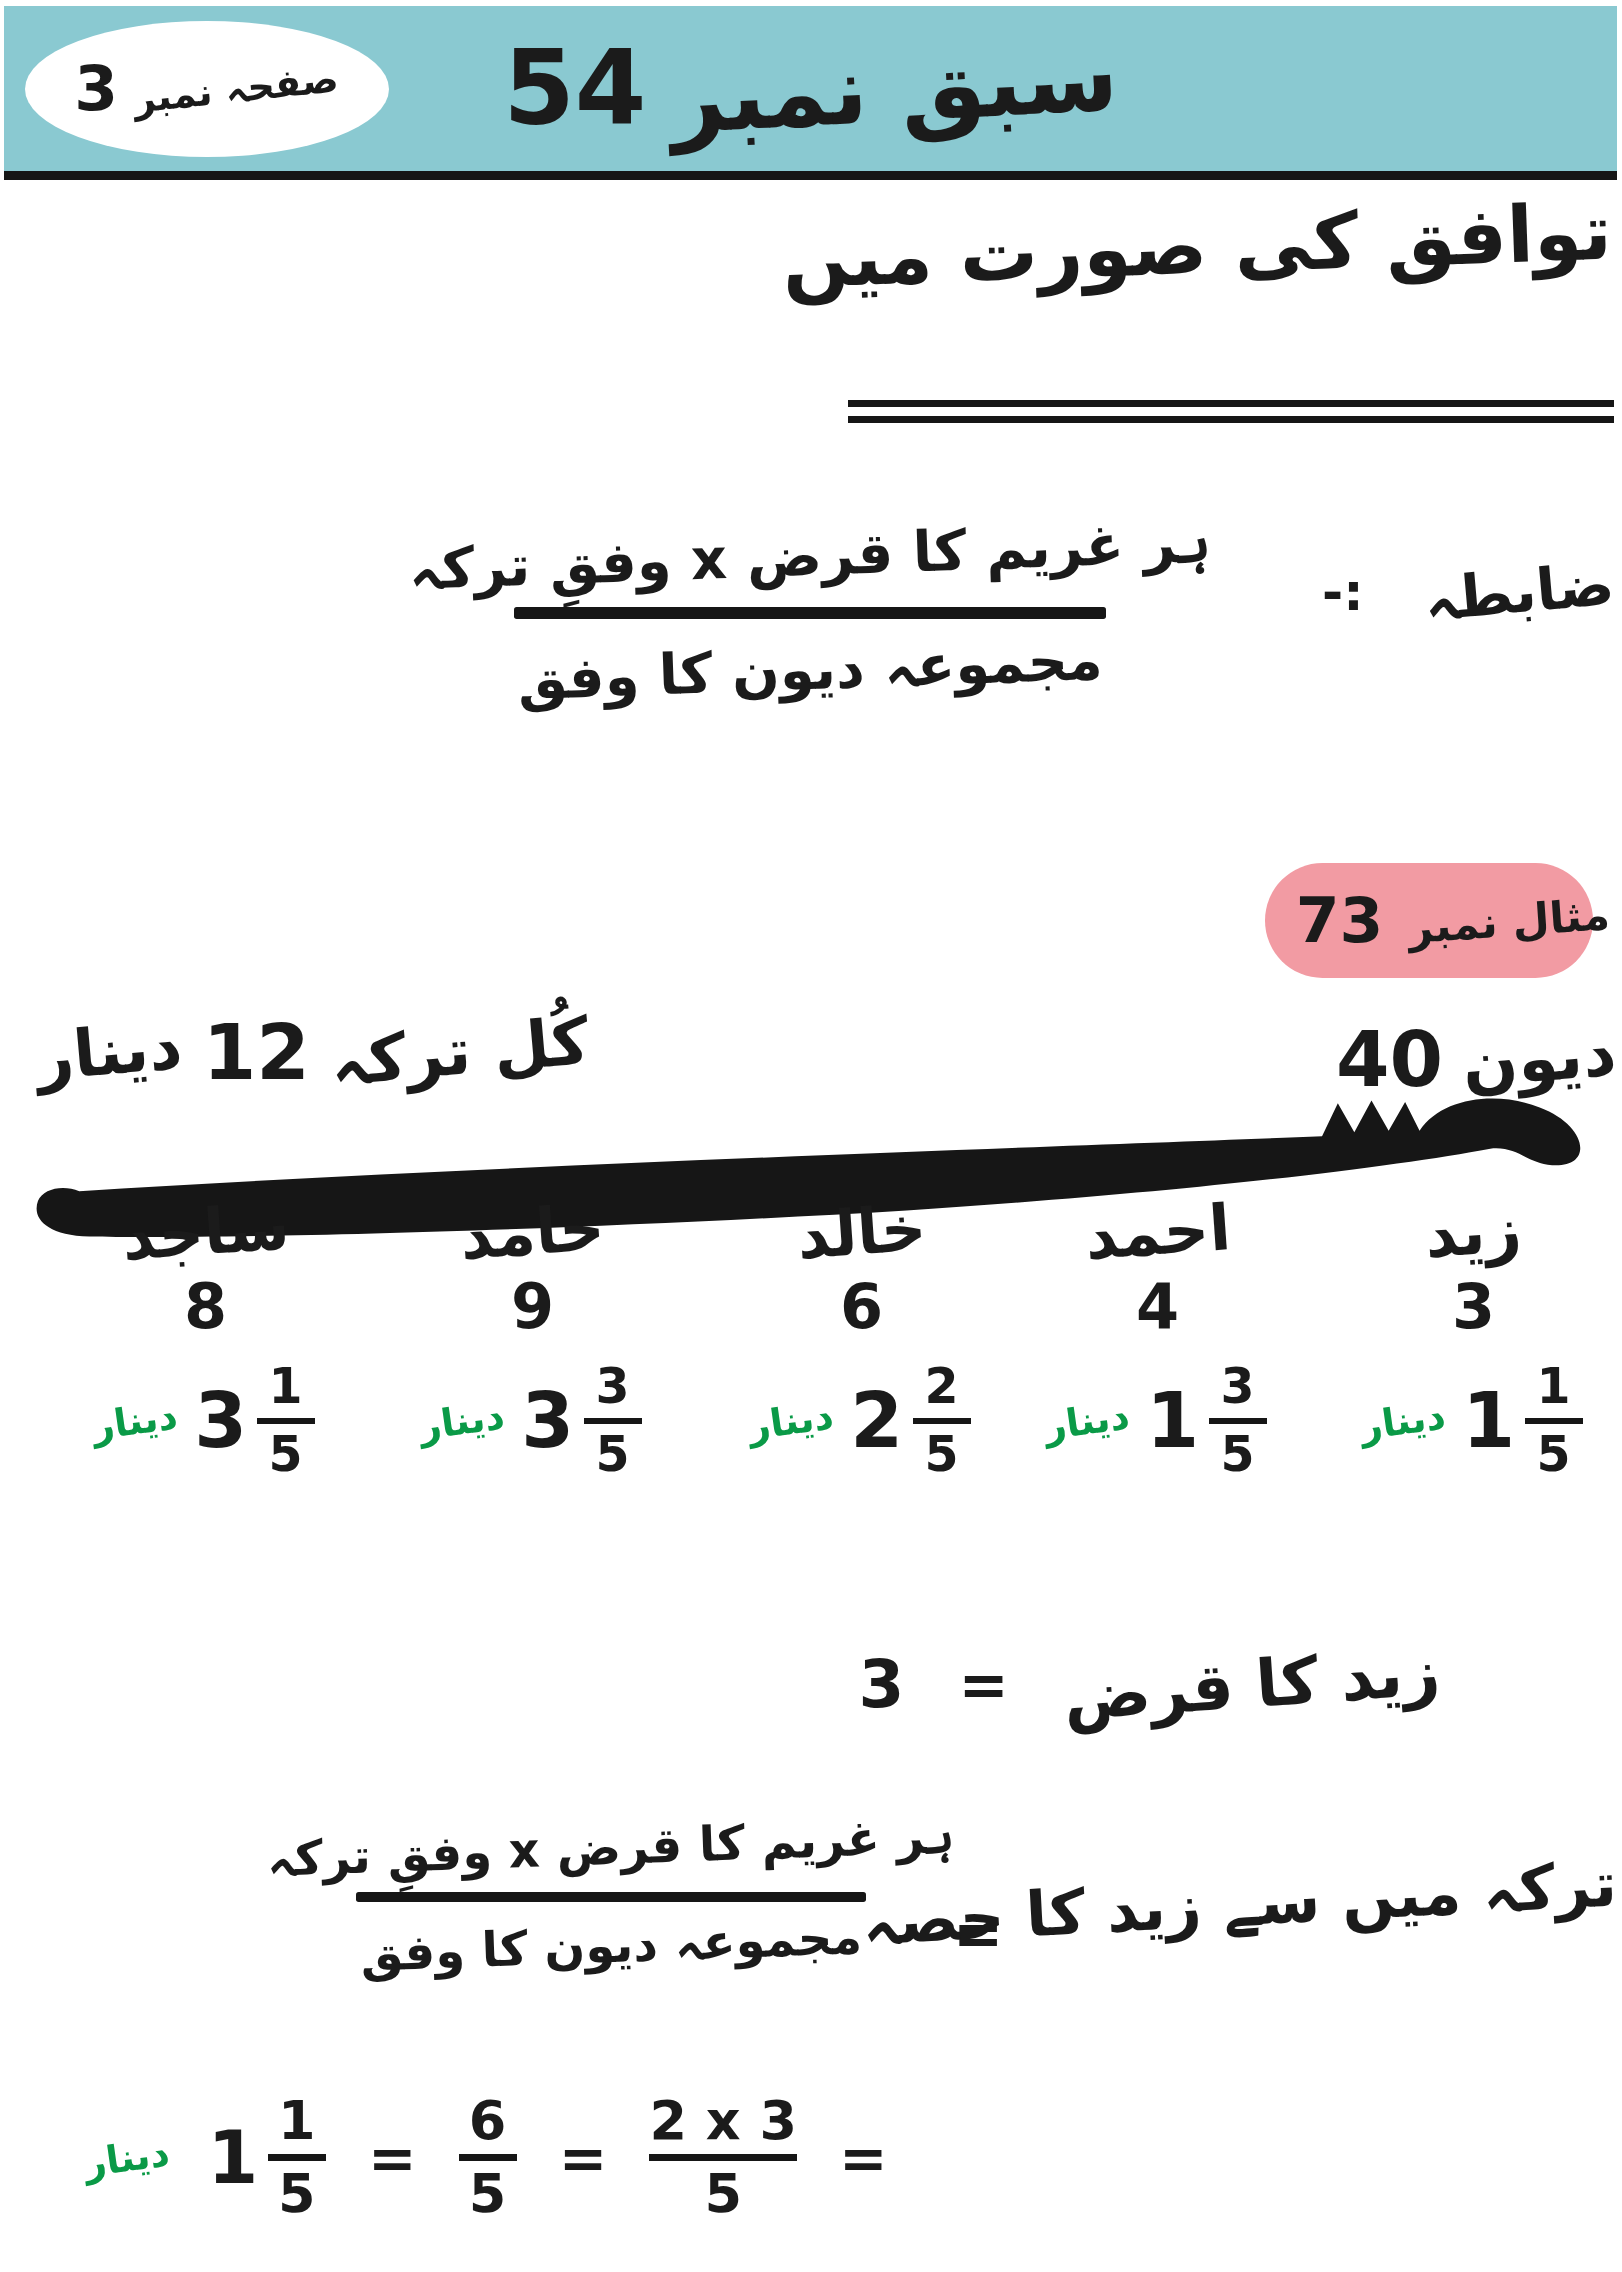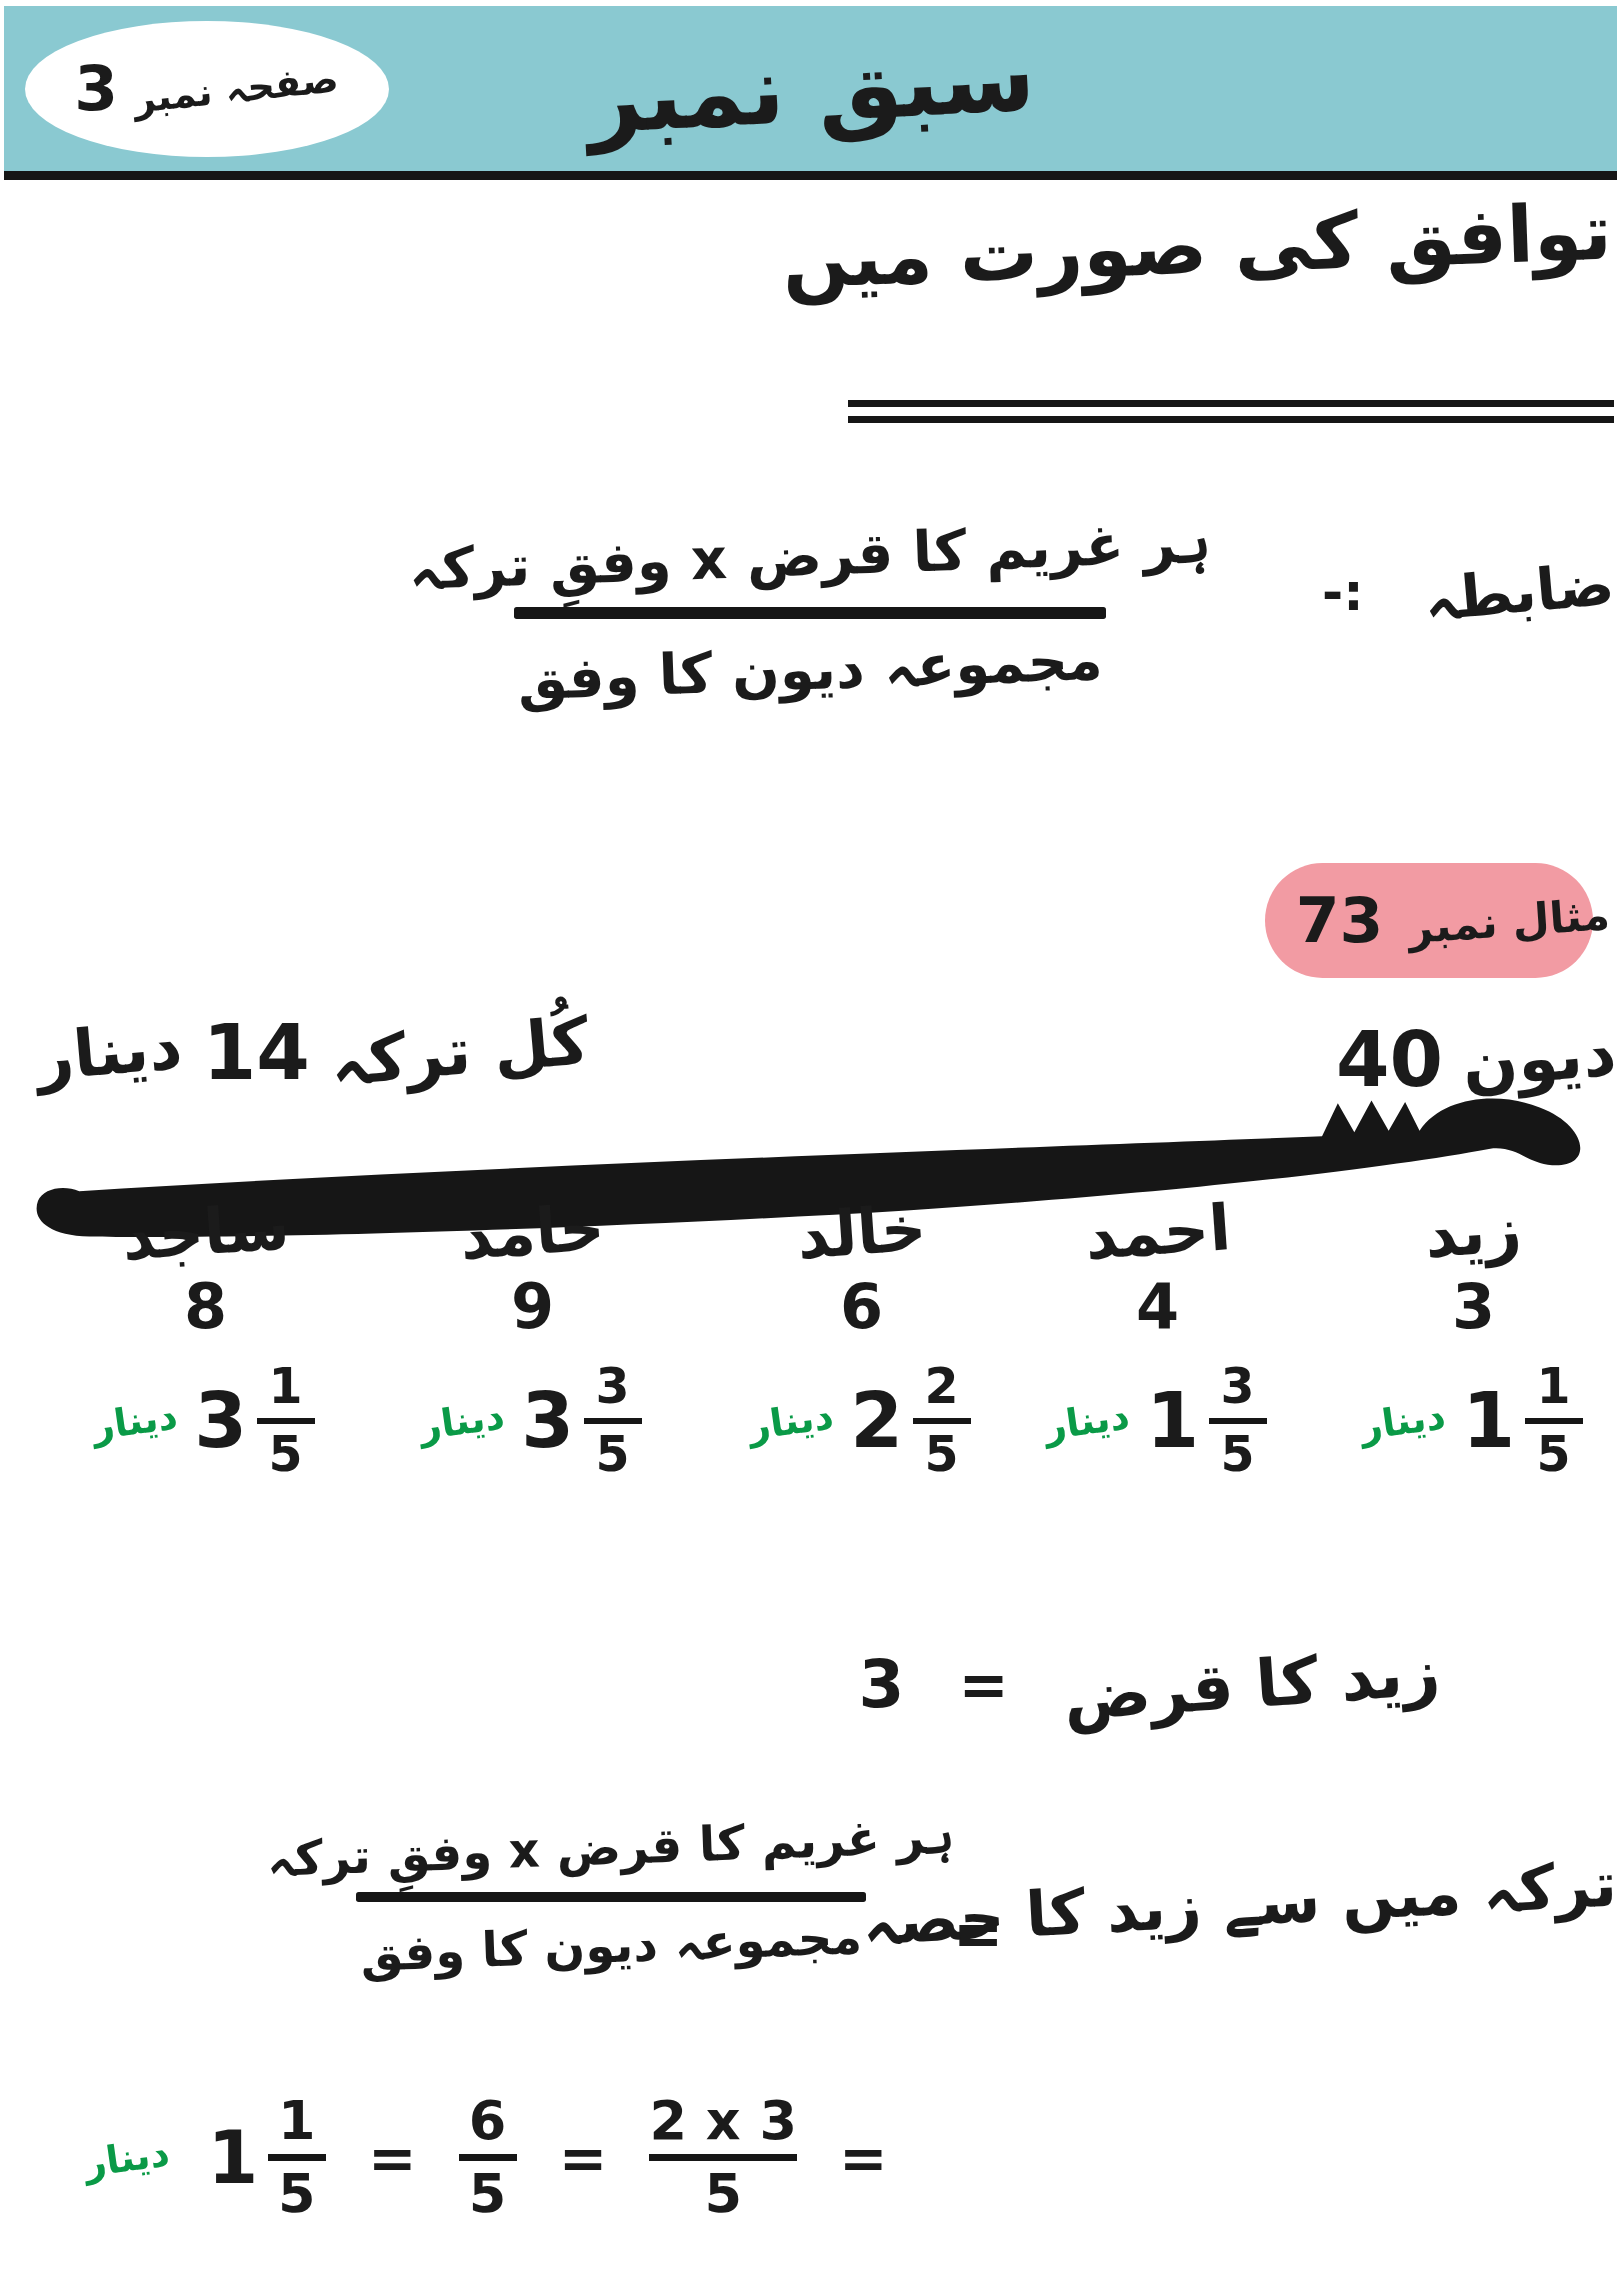--- a/index.html
+++ b/index.html
@@ -91,20 +91,21 @@
   .r-eq{font-size:58px;font-weight:900;}
 </style>
 </head>
 <body>
 
 <div class="page">
 
   <div class="header">
     <div class="title">
       <span class="title-label">سبق نمبر</span>
+      <span class="title-num">54</span>
     </div>
     <div class="oval">
       <span class="oval-label">صفحہ نمبر</span>
       <span class="oval-num">3</span>
     </div>
   </div>
 
   <div class="heading">توافق کی صورت میں</div>
   <div class="dbl-underline"></div>
 
@@ -122,21 +123,21 @@
     <span class="badge-label">مثال نمبر</span>
     <span class="badge-num">73</span>
   </div>
 
   <div class="debts">
     <span class="big-urdu">دیون</span>
     <span class="big-digit">40</span>
   </div>
   <div class="total">
     <span class="big-urdu">کُل ترکہ</span>
-    <span class="big-digit">14</span>
+    <span class="big-digit">12</span>
     <span class="big-urdu">دینار</span>
   </div>
 
   <svg class="swash" width="1593" height="165" viewBox="0 0 2320 240">
     <path fill="#161616" d="
       M 35 170
       C 42 152, 72 146, 95 156
       C 700 118, 1500 92, 1905 76
       L 1928 28 L 1952 70 L 1977 24 L 2002 68 L 2026 26 L 2047 68
       C 2080 18, 2162 10, 2222 34

